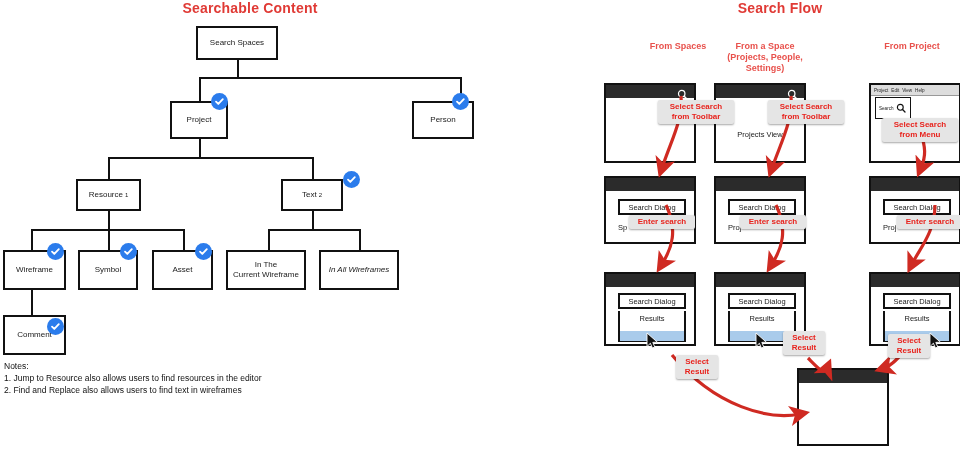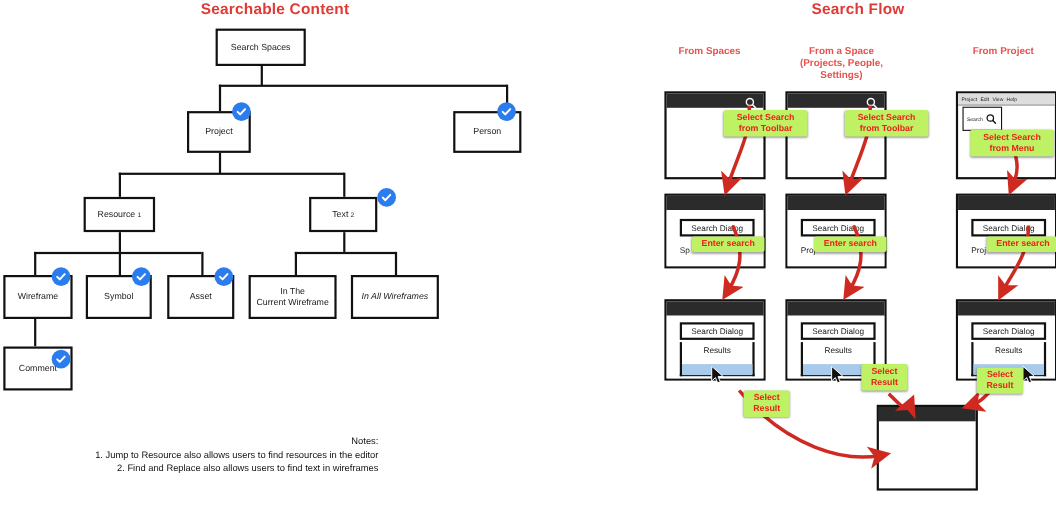--- a/index.html
+++ b/index.html
@@ -52,21 +52,21 @@
 
   
   .dlg{position:absolute;border:2px solid #111;background:#fff;
        display:flex;align-items:center;justify-content:center;
        font-size:7.5px;box-sizing:border-box;}
   .dlg-sub{position:absolute;font-size:7.5px;color:#1a1a1a;}
 
   .hl-row{position:absolute;background:#a9cbeb;}
 
   
-  .callout{position:absolute;background:#bef264;border-radius:2px;
+  .callout{position:absolute;background:#e5e5e5;border-radius:2px;
            box-shadow:0 1px 2px rgba(0,0,0,.35);
            color:#e8231d;font-size:8px;font-weight:700;line-height:10px;
            text-align:center;padding:2px 4px;box-sizing:border-box;}
 
   svg.overlay{position:absolute;left:0;top:0;width:960px;height:469px;
               pointer-events:none;}
 </style>
 </head>
 <body>
 
@@ -168,29 +168,29 @@
 
 <div class="node" style="left:3px;top:315px;width:63px;height:40px;">
   <span>Comment</span>
 </div>
 <div class="badge" style="left:47px;top:318px;">
   <svg width="11" height="11" viewBox="0 0 12 12">
       <path d="M2.2 6.2 L4.7 8.7 L9.6 3.5" stroke="#fff" stroke-width="2" fill="none" stroke-linecap="round" stroke-linejoin="round"></path>
     </svg>
 </div>
 
-<div class="notes" style="left:4px;top:395px;width:340px;text-align:right;">
+<div class="notes" style="left:4px;top:360px;width:340px;">
   <div>Notes:</div>
   <div>1. Jump to Resource also allows users to find resources in the editor</div>
   <div>2. Find and Replace also allows users to find text in wireframes</div>
 </div>
 
 <div class="section-title" style="left:690px;top:0px;width:180px;">Search Flow</div>
 
-<div class="col-head" style="left:595px;top:41px;width:100px;white-space:pre-line;text-align:center;">From Spaces</div>
+<div class="col-head" style="left:628px;top:41px;width:100px;white-space:pre-line;text-align:center;">From Spaces</div>
 <div class="col-head" style="left:710px;top:41px;width:110px;white-space:pre-line;">From a Space
 (Projects, People,
 Settings)</div>
 <div class="col-head" style="left:862px;top:41px;width:100px;white-space:pre-line;">From Project</div>
 
 <div class="win" style="left:604px;top:83px;width:92px;height:80px;">
   <div class="bar">
     <span class="magnifier" style="right:6px;top:1px;">
       <svg width="11" height="11" viewBox="0 0 14 14">
           <circle cx="6" cy="6" r="4.1" stroke="#fff" stroke-width="1.6" fill="none"></circle>
@@ -230,20 +230,23 @@
 
 <div class="win" style="left:714px;top:83px;width:92px;height:80px;">
   <div class="bar">
     <span class="magnifier" style="right:6px;top:1px;">
       <svg width="11" height="11" viewBox="0 0 14 14">
           <circle cx="6" cy="6" r="4.1" stroke="#fff" stroke-width="1.6" fill="none"></circle>
           <line x1="9.2" y1="9.2" x2="12.6" y2="12.6" stroke="#fff" stroke-width="1.8" stroke-linecap="round"></line>
         </svg>
     </span>
   </div>
+  <div class="body">
+    <div class="win-label" style="top:32px;">Projects View</div>
+  </div>
 </div>
 
 <div class="win" style="left:714px;top:176px;width:92px;height:68px;">
   <div class="bar"></div>
   <div class="body">
     <div class="dlg" style="left:12px;top:8px;width:68px;height:16px;">
       <span>Search Dialog</span>
     </div>
     <div class="dlg-sub" style="left:12px;top:32px;">Proj</div>
   </div>

